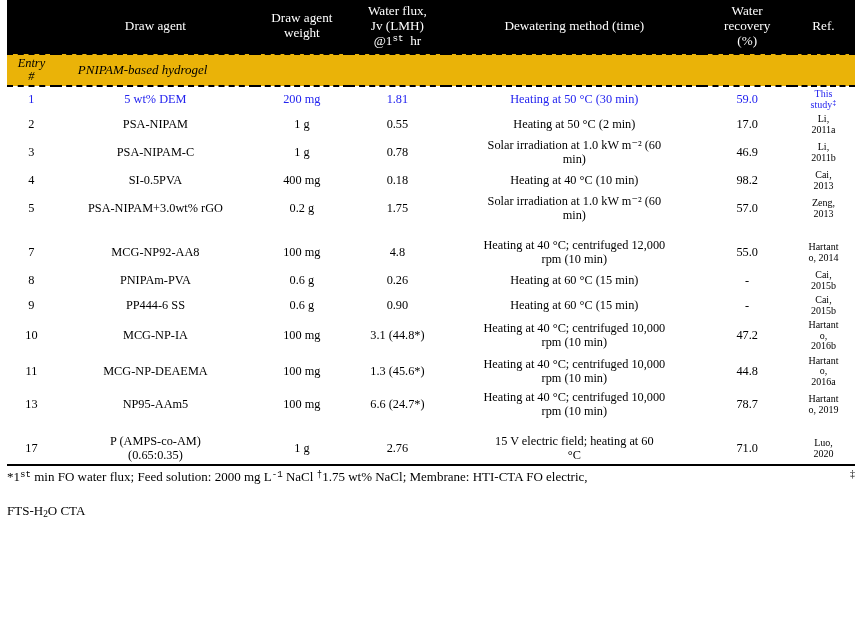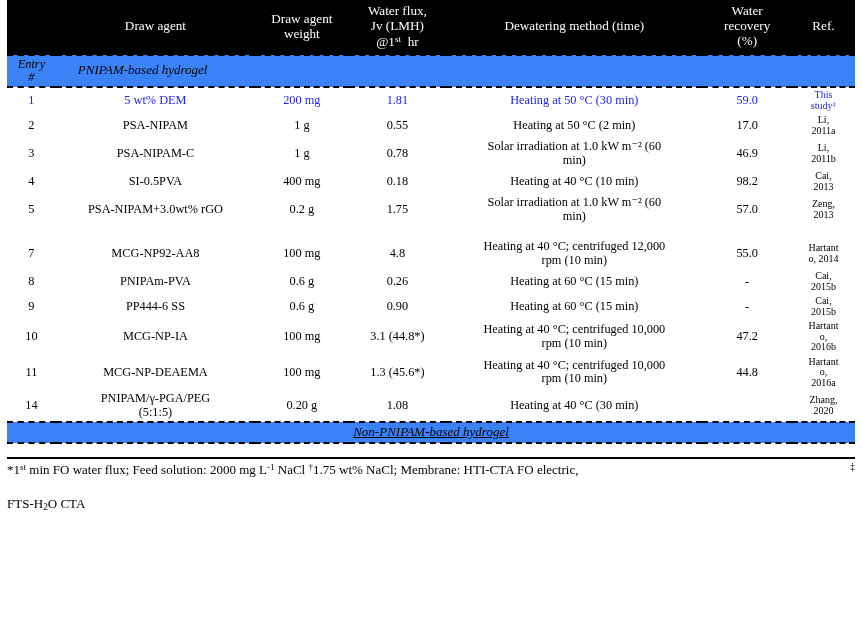--- a/index.html
+++ b/index.html
@@ -44,21 +44,21 @@
     padding: 4px 3px 5px 3px;
     line-height: 1.12;
     font-size: 13.2px;
     border: none;
   }
   thead tr.hdr-row th.h-entry { }
   .hdr-line { display: block; }
 
   
   tr.section-row td {
-    background: #3b82f6;
+    background: #eab308;
     border-top: 2px dashed #000;
     border-bottom: 2px dashed #000;
     padding: 2px 4px 3px 4px;
     vertical-align: middle;
   }
   .entry-hash {
     font-style: italic;
     text-align: center;
     line-height: 1.0;
     font-size: 12.4px;
@@ -94,21 +94,21 @@
   th.c-flux    { width: 96px; }
   th.c-method  { width: 252px; }
   th.c-rec     { width: 88px; }
   th.c-ref     { width: 62px; }
 
   tr.highlight td { color: #2323ef; }
 
   tr.blank-row td { height: 13px; padding: 0; }
 
   .sub { font-size: 0.72em; vertical-align: -0.22em; }
-  .sup { font-size: 0.70em; vertical-align: 0.42em; }
+  .sup { font-size: 0.70em; vertical-align: 0.42em; font-family: Liberation Mono, monospace; }
 
   .two-line { display: block; }
 
   
   .rule-thick {
     width: 848px;
     margin: 0 7px;
     height: 0;
     border-top: 2.4px solid #000;
   }
@@ -317,39 +317,54 @@
             <span class="two-line">rpm  (10  min)</span>
           </td>
           <td class="c-rec">44.8</td>
           <td class="c-ref">
             <span class="two-line">Hartant</span>
             <span class="two-line">o,</span>
             <span class="two-line">2016a</span>
           </td>
         </tr>
         <tr class="data-row">
-          <td class="c-entry">14</td>
-          <td class="c-agent">
-            <span class="two-line">PNIPAM/γ-PGA/PEG</span>
-            <span class="two-line">(5:1:5)</span>
-          </td>
-          <td class="c-weight">0.20  g</td>
-          <td class="c-flux">1.08</td>
-          <td class="c-method"><span>Heating  at  40 °C  (30  min)</span></td>
-          <td class="c-rec"></td>
-          <td class="c-ref">
-            <span class="two-line">Zhang,</span>
-            <span class="two-line">2020</span>
-          </td>
-        </tr>
-        <tr class="section-row">
-          <td class="sec-label center" colspan="7">Non-PNIPAM-based  hydrogel</td>
+          <td class="c-entry">13</td>
+          <td class="c-agent"><span>NP95-AAm5</span></td>
+          <td class="c-weight">100  mg</td>
+          <td class="c-flux">6.6  (24.7*)</td>
+          <td class="c-method">
+            <span class="two-line">Heating  at  40 °C;  centrifuged  10,000</span>
+            <span class="two-line">rpm  (10  min)</span>
+          </td>
+          <td class="c-rec">78.7</td>
+          <td class="c-ref">
+            <span class="two-line">Hartant</span>
+            <span class="two-line">o,  2019</span>
+          </td>
         </tr>
         <tr class="blank-row">
           <td colspan="7"></td>
+        </tr>
+        <tr class="data-row">
+          <td class="c-entry">17</td>
+          <td class="c-agent">
+            <span class="two-line">P  (AMPS-co-AM)</span>
+            <span class="two-line">(0.65:0.35)</span>
+          </td>
+          <td class="c-weight">1  g</td>
+          <td class="c-flux">2.76</td>
+          <td class="c-method">
+            <span class="two-line">15 V  electric  field;  heating  at    60</span>
+            <span class="two-line">°C</span>
+          </td>
+          <td class="c-rec">71.0</td>
+          <td class="c-ref">
+            <span class="two-line">Luo,</span>
+            <span class="two-line">2020</span>
+          </td>
         </tr>
       </tbody>
   </table>
 
   <div class="rule-thick"></div>
 
   <div class="footnote">
     <span class="fn-line1">
       <span>*1</span><span class="sup">st</span><span>  min  FO  water  flux;  </span><span class="italic">Feed  solution</span><span>:  2000  mg  L</span><span class="sup">-1</span><span>  NaCl  </span><span class="sup">†</span><span>1.75  wt%  NaCl;  </span><span class="italic">Membrane</span><span>:  HTI-CTA  FO  electric,  </span>
     </span>

